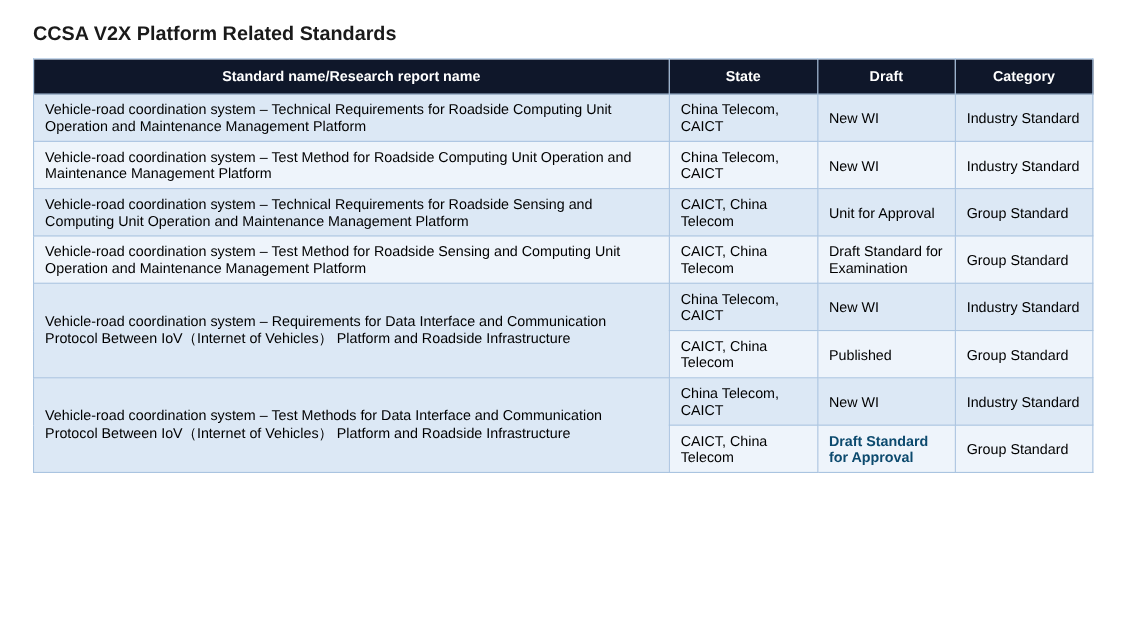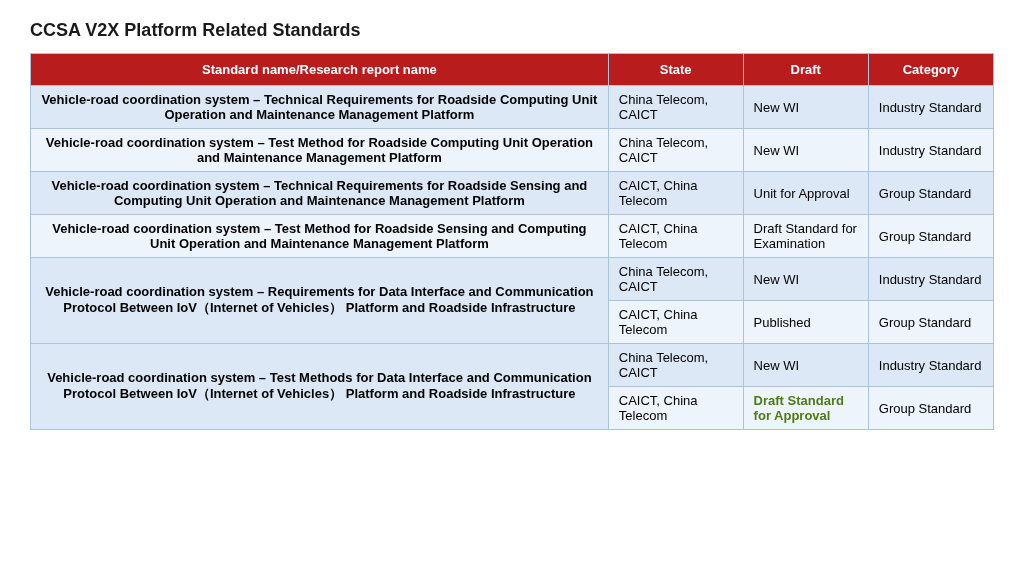--- a/index.html
+++ b/index.html
@@ -15,44 +15,44 @@
       font-weight: bold;
       color: #1a1a1a;
       margin-bottom: 12px;
     }
     table {
       width: 100%;
       border-collapse: collapse;
       font-size: 13px;
     }
     thead tr th {
-      background-color: #b91c1c;
+      background-color: #0f172a;
       color: #fff;
       font-weight: bold;
       padding: 8px 10px;
       text-align: center;
       border: 1px solid #aac4e0;
     }
     tbody tr td {
       border: 1px solid #aac4e0;
       padding: 6px 10px;
       vertical-align: middle;
     }
     tbody tr:nth-child(odd) td {
       background-color: #dce8f5;
     }
     tbody tr:nth-child(even) td {
       background-color: #eef4fb;
     }
     .name-cell {
-      text-align: center;
-      font-weight: bold;
+      text-align: left;
+      font-weight: normal;
     }
     .red-text {
-      color: #4d7c0f;
+      color: #0c4a6e;
       font-weight: bold;
     }
     
     .row-group-odd td { background-color: #dce8f5; }
     .row-group-even td { background-color: #eef4fb; }
   </style>
 </head>
 <body>
 
 <h1>CCSA V2X Platform  Related Standards</h1>

